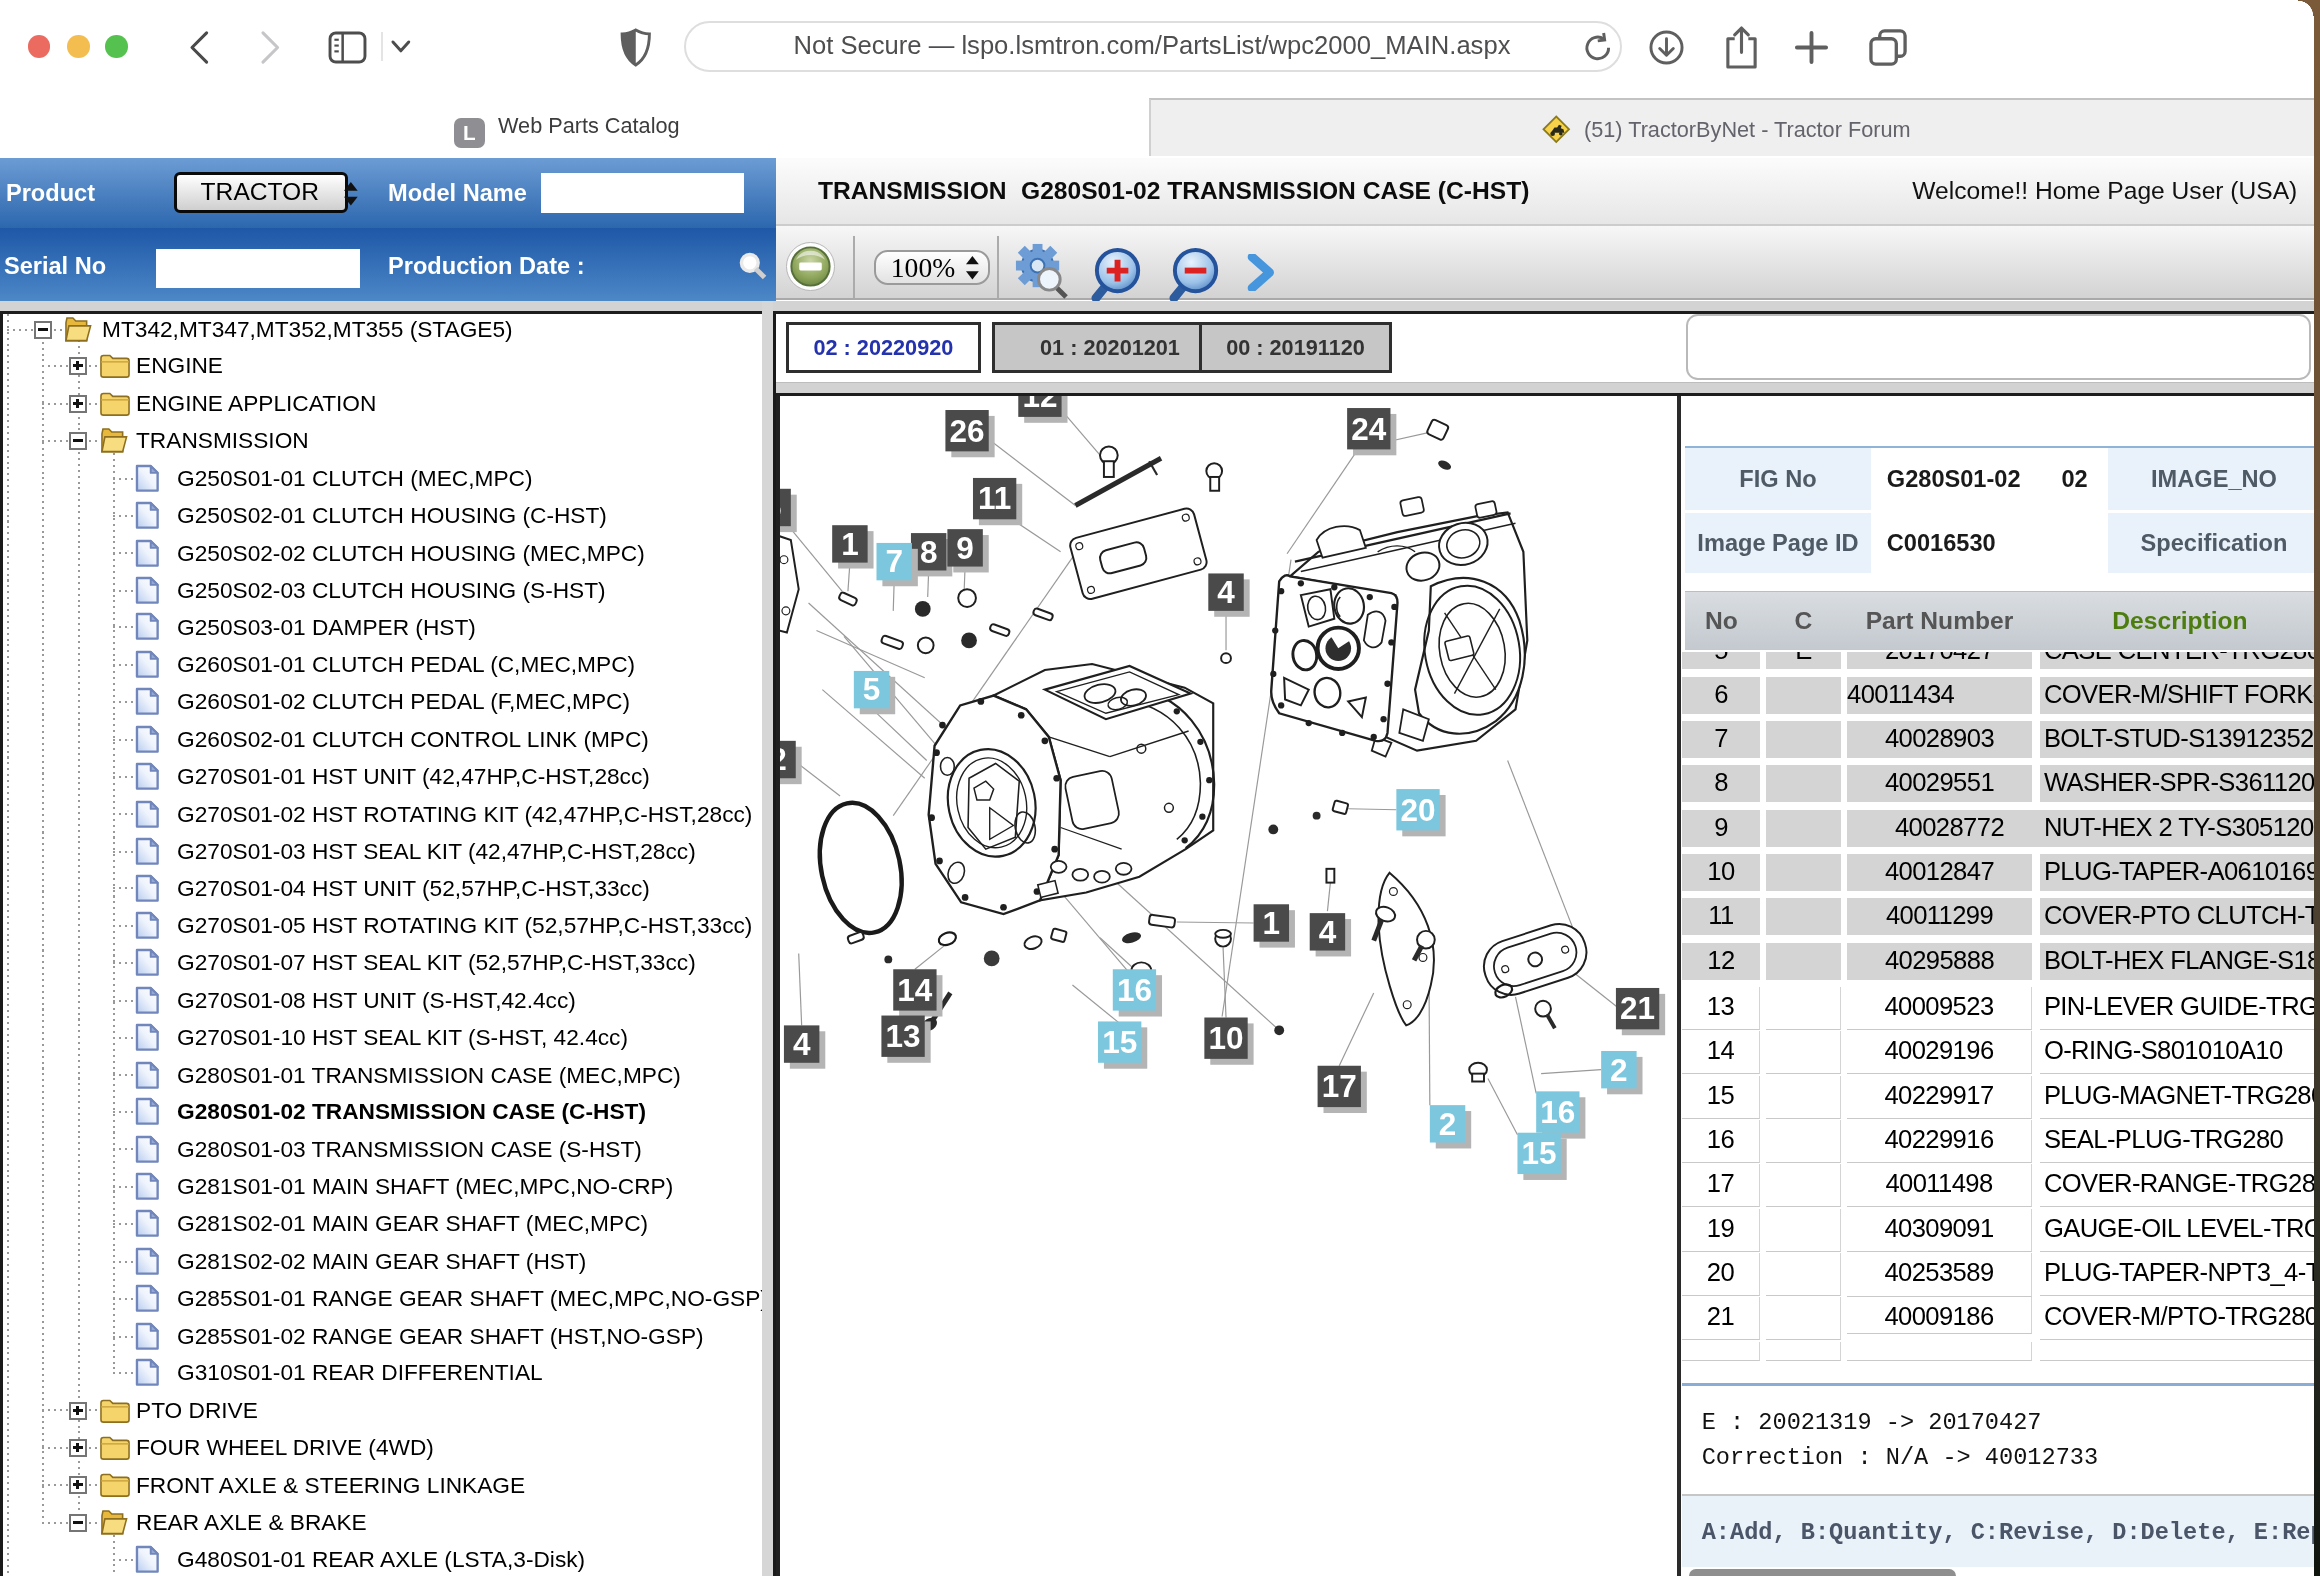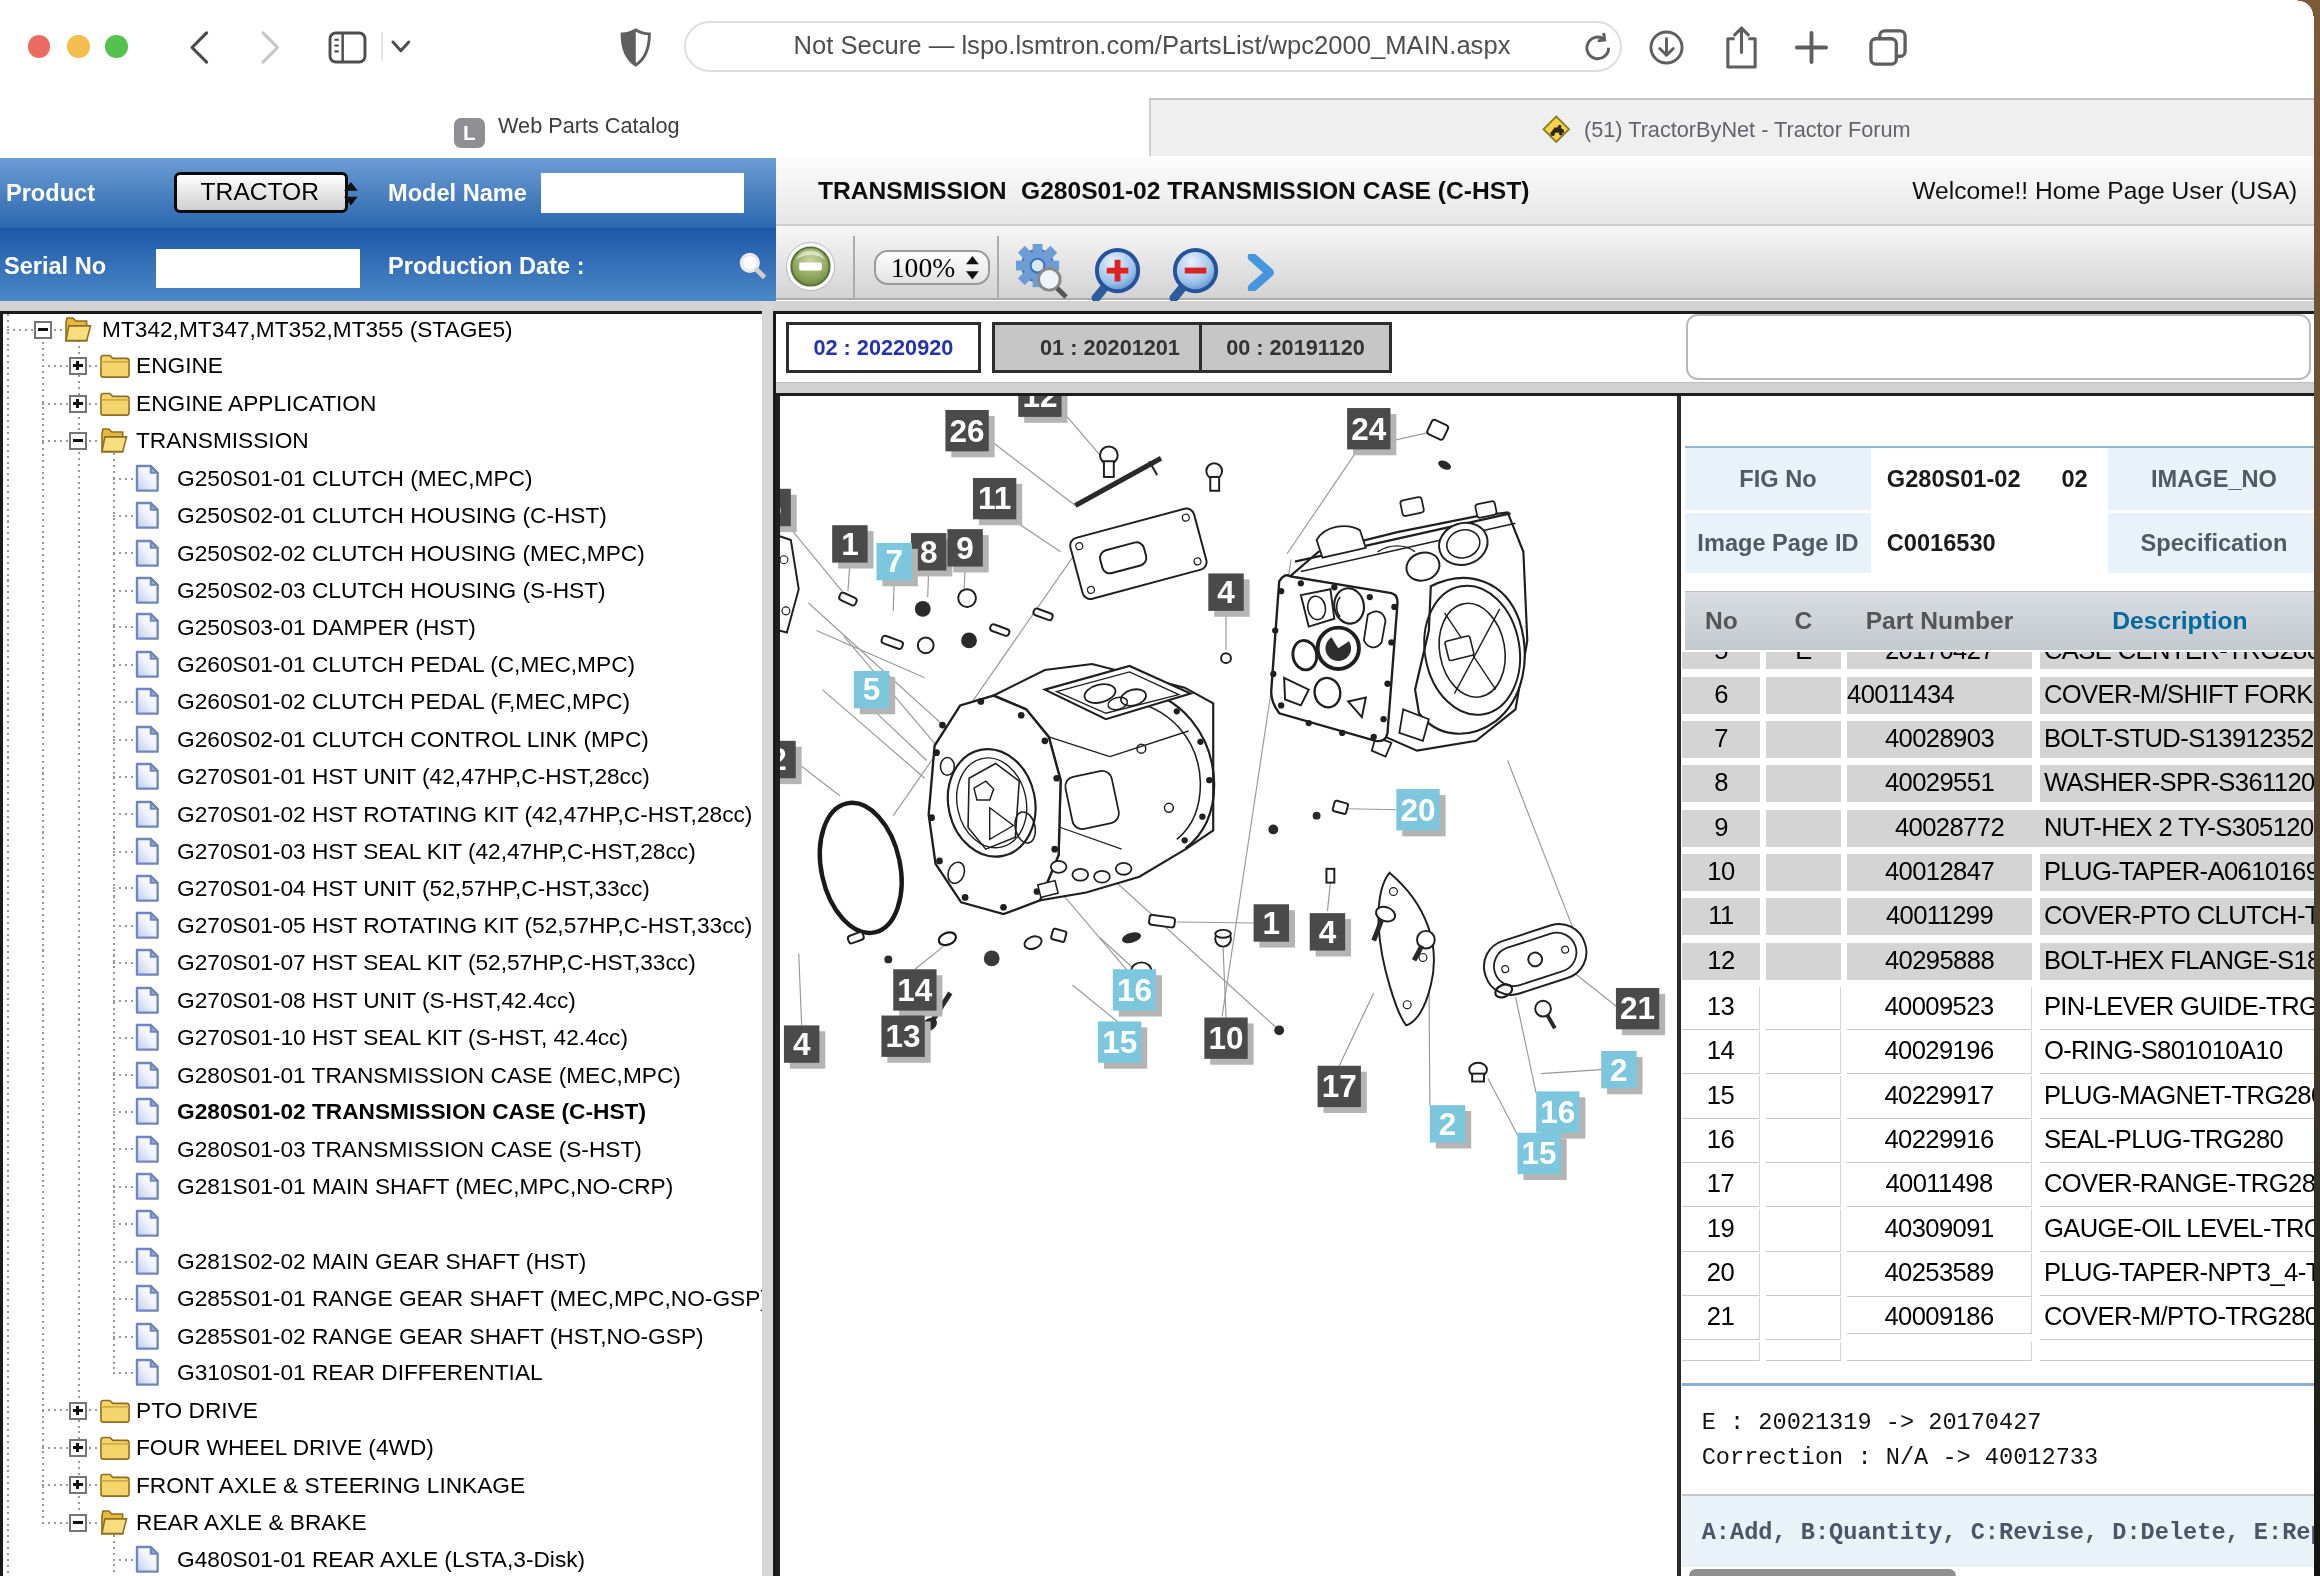--- a/index.html
+++ b/index.html
@@ -533,20 +533,21 @@
       <defs>
         <linearGradient id="pg" x1="0" y1="1" x2="1" y2="0">
           <stop offset="0" stop-color="#b8cdf0"></stop>
           <stop offset="0.5" stop-color="#eef3fc"></stop>
           <stop offset="1" stop-color="#ffffff"></stop>
         </linearGradient>
       </defs>
       <path d="M2 2 L16 2 L23 9 L23 27 L2 27 Z" fill="url(#pg)" stroke="#7186bb" stroke-width="2.4" stroke-linejoin="round"></path>
       <path d="M16 2 L16 9 L23 9 Z" fill="#94a8d4" stroke="#7186bb" stroke-width="2" stroke-linejoin="round"></path>
     </svg>
+<div class="trow" style="left:177px; top:891px;">G281S02-01 MAIN GEAR SHAFT (MEC,MPC)</div>
 <div class="hdot" style="left:113px; top:947px; width:21.7px;"></div>
 <svg class="abs" style="left:135px; top:933px;" width="24.6" height="28.6" viewBox="0 0 25 29">
       <defs>
         <linearGradient id="pg" x1="0" y1="1" x2="1" y2="0">
           <stop offset="0" stop-color="#b8cdf0"></stop>
           <stop offset="0.5" stop-color="#eef3fc"></stop>
           <stop offset="1" stop-color="#ffffff"></stop>
         </linearGradient>
       </defs>
       <path d="M2 2 L16 2 L23 9 L23 27 L2 27 Z" fill="url(#pg)" stroke="#7186bb" stroke-width="2.4" stroke-linejoin="round"></path>
@@ -938,21 +939,21 @@
 <div class="figcell" style="left:192px; top:52px; width:166px; height:62px; background:#fff; color:#1a1a1a; text-align:left; padding-left:12.8px;">G280S01-02</div>
 <div class="figcell" style="left:362px; top:52px; width:61px; height:62px; background:#fff; color:#1a1a1a;">02</div>
 <div class="figcell" style="left:426px; top:52px; width:212px; height:62px; background:#e9f1fa; color:#4e5a66;">IMAGE_NO</div>
 <div class="figcell" style="left:3px; top:117px; width:186px; height:60px; background:#e9f1fa; color:#4e5a66;">Image Page ID</div>
 <div class="figcell" style="left:192px; top:117px; width:231px; height:60px; background:#fff; color:#1a1a1a; text-align:left; padding-left:12.8px;">C0016530</div>
 <div class="figcell" style="left:426px; top:117px; width:212px; height:60px; background:#e9f1fa; color:#4e5a66;">Specification</div>
 <div class="abs" style="left:3px; top:195px; width:634px; height:59px; background:linear-gradient(#d9dde1,#c3c9cf); border-top:1px solid #b8bec4;"></div>
 <div style="position:absolute; top:195px; height:59px; line-height:59px; font-weight:bold; font-size:24.6px; color:#555; text-align:center; left:0px; width:79px;">No</div>
 <div style="position:absolute; top:195px; height:59px; line-height:59px; font-weight:bold; font-size:24.6px; color:#555; text-align:center; left:84px; width:75px;">C</div>
 <div style="position:absolute; top:195px; height:59px; line-height:59px; font-weight:bold; font-size:24.6px; color:#555; text-align:center; left:165px; width:185px;">Part Number</div>
-<div style="position:absolute; top:195px; height:59px; line-height:59px; font-weight:bold; font-size:24.6px; color:#0369a1; text-align:center; left:358px; width:280px;">Description</div>
+<div style="position:absolute; top:195px; height:59px; line-height:59px; font-weight:bold; font-size:24.6px; color:#4d7c0f; text-align:center; left:358px; width:280px;">Description</div>
 <div style="position:absolute; left:0px; top:256px; width:78px; height:16.7px; background:#d4d4d4; overflow:hidden;">
       <div style="position:absolute; left:0; top:-15.8px; width:100%; font-size:25.6px; letter-spacing:-0.6px; color:#000; text-align:center;  white-space:nowrap;">5</div>
     </div>
     <div style="position:absolute; left:84px; top:256px; width:75px; height:16.7px; background:#d4d4d4; overflow:hidden;">
       <div style="position:absolute; left:0; top:-15.8px; width:100%; font-size:25.6px; letter-spacing:-0.6px; color:#000; text-align:center;  white-space:nowrap;">E</div>
     </div>
     <div style="position:absolute; left:165px; top:256px; width:185px; height:16.7px; background:#d4d4d4; overflow:hidden;">
       <div style="position:absolute; left:0; top:-15.8px; width:100%; font-size:25.6px; letter-spacing:-0.6px; color:#000; text-align:center;  white-space:nowrap;">20170427</div>
     </div>
     <div style="position:absolute; left:358px; top:256px; width:286px; height:16.7px; background:#d4d4d4; overflow:hidden;">

